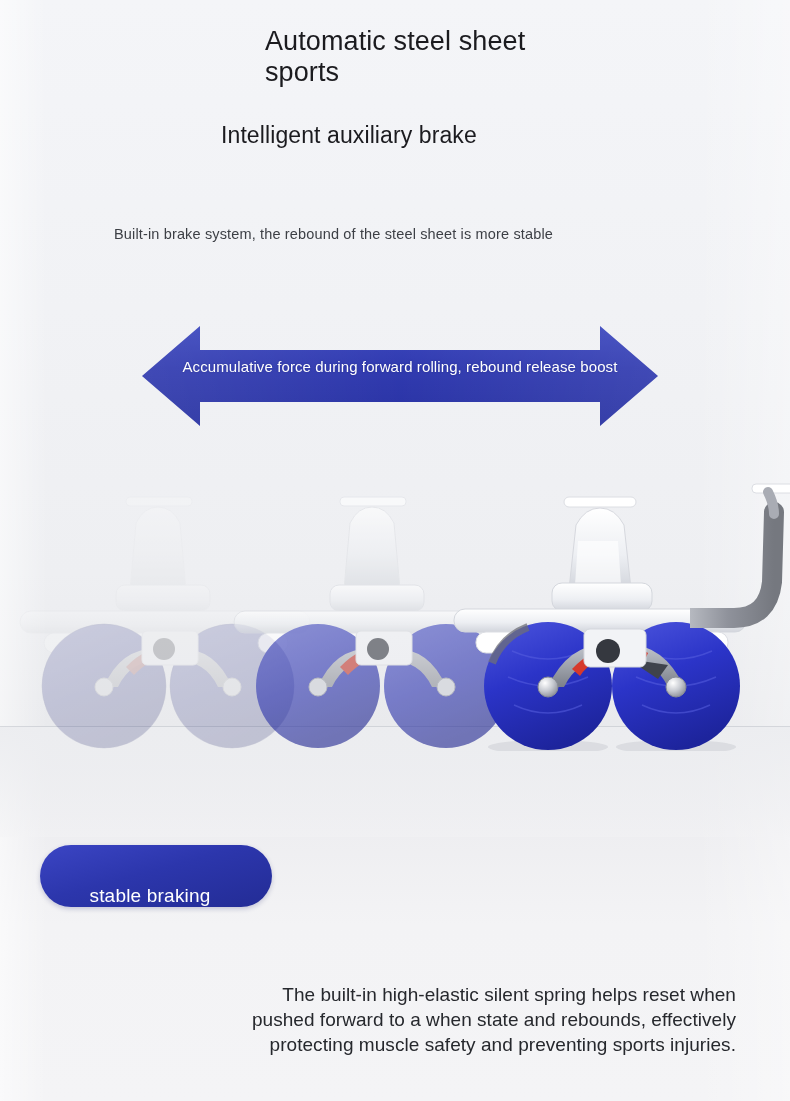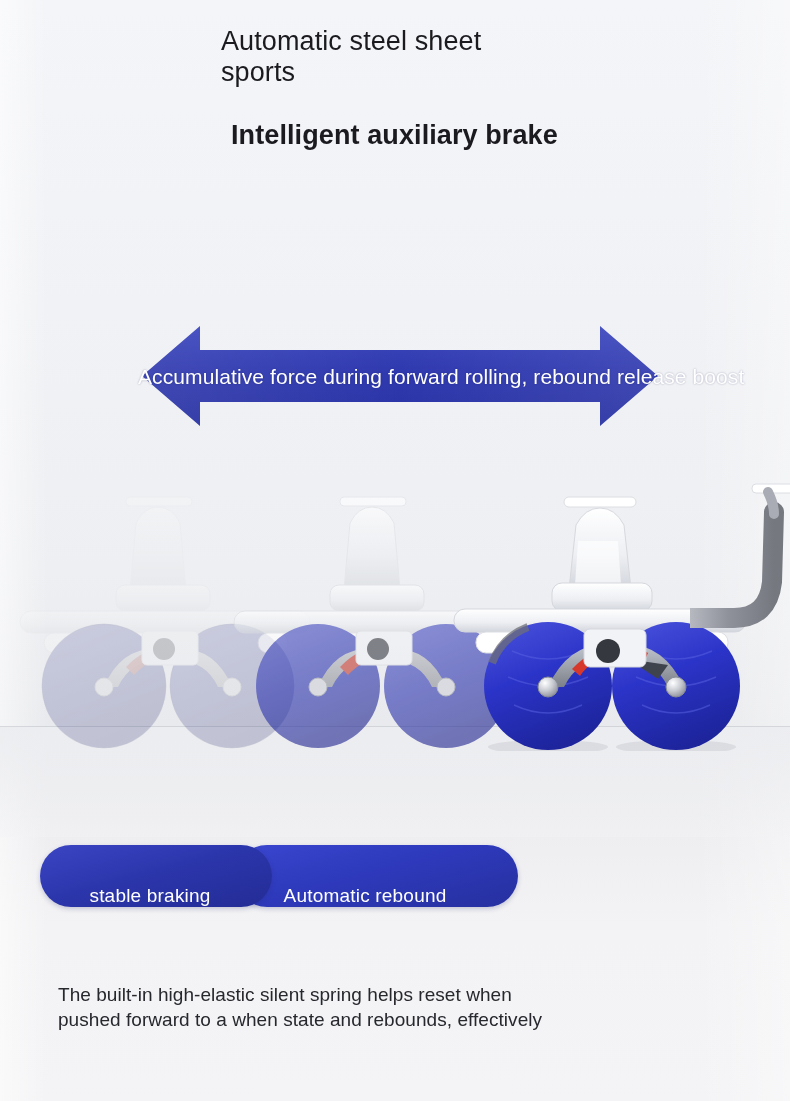--- a/index.html
+++ b/index.html
@@ -56,31 +56,31 @@
     left: 221px;
     top: 26px;
     width: 540px;
   }
   .title-line {
     font-size: 27px;
     line-height: 31px;
     color: #1b1b1f;
     font-weight: 400;
     letter-spacing: 0.1px;
+    margin-left: 44px;
   }
   .subtitle-line {
     position: absolute;
     left: 221px;
     top: 119px;
-    font-size: 27px;
+    font-size: 23px;
     line-height: 32px;
     color: #1b1b1f;
-    font-weight: 700;
+    font-weight: 400;
     letter-spacing: 0.1px;
-    margin-left: 10px;
   }
   .lead-text {
     position: absolute;
     left: 114px;
     top: 226px;
     font-size: 14.5px;
     color: #3c3f45;
     letter-spacing: 0.15px;
     white-space: nowrap;
   }
@@ -90,27 +90,27 @@
     position: absolute;
     left: 138px;
     top: 320px;
     width: 524px;
     height: 112px;
   }
   .arrow-wrap svg { display: block; }
   .arrow-label {
     position: absolute;
     left: 138px;
-    top: 365px;
+    top: 355px;
     width: 524px;
     height: 24px;
     line-height: 24px;
     text-align: center;
     color: #ffffff;
-    font-size: 21px;
+    font-size: 15px;
     letter-spacing: 0.1px;
     white-space: nowrap;
     overflow: visible;
     text-shadow: 0 0 2px rgba(20,24,90,0.35);
   }
 
   
   .product-stage {
     position: absolute;
     left: 0;
@@ -174,46 +174,48 @@
     background: linear-gradient(165deg, #3b46c9 0%, #2a34a9 50%, #212a8e 100%);
     z-index: 1;
   }
   .pill-1 span { transform: translateX(-6px); }
   .pill-2 span { transform: translateX(-12px); }
   .pill-3 span { transform: translateX(-8px); }
 
   
   .footer-text {
     position: absolute;
-    left: 58px;
+    left: 70px;
     top: 982px;
     width: 666px;
     font-size: 19px;
     line-height: 25px;
     color: #26282d;
     letter-spacing: 0.05px;
+    text-align: right;
   }
   .footer-text div { white-space: nowrap; }
 </style>
 </head>
 <body>
 
 <div id="page">
 
   <div class="bg-sheen"></div>
   <div class="bg-floor"></div>
   <div class="bg-floor-glow"></div>
 
   <div class="title-block">
     <div class="title-line">Automatic steel sheet</div>
     <div class="title-line">sports</div>
   </div>
 
   <div class="subtitle-line">Intelligent auxiliary brake</div>
 
+  <div class="lead-text">Built-in brake system, the rebound of the steel sheet is more stable</div>
 
   <div class="arrow-wrap">
     <svg width="524" height="112" viewBox="0 0 524 112" xmlns="http://www.w3.org/2000/svg">
       <defs>
         <linearGradient id="arrowGrad" x1="0" y1="0" x2="0" y2="1">
           <stop offset="0%" stop-color="#3945bd"></stop>
           <stop offset="42%" stop-color="#2c36ae"></stop>
           <stop offset="100%" stop-color="#242ea0"></stop>
         </linearGradient>
         <linearGradient id="arrowSheen" x1="0" y1="0" x2="1" y2="0">
@@ -382,26 +384,24 @@
         </defs>
         <path d="M0 140 L44 140 Q78 140 82 104 L84 34" stroke="url(#hbG)" stroke-width="20" fill="none" stroke-linecap="round"></path>
         <rect x="62" y="6" width="42" height="9" rx="4" fill="#ffffff" stroke="#dcdee3" stroke-width="1"></rect>
         <path d="M78 14 q6 12 6 22" stroke="#a9acb4" stroke-width="10" fill="none" stroke-linecap="round"></path>
       </svg>
     </div>
 
   </div>
 
   <div class="pill-row">
-    <div class="pill pill-2">
-      <span>Automatic rebound</span>
-    </div>
     <div class="pill pill-1">
       <span>stable braking</span>
     </div>
   </div>
 
   <div class="footer-text">
     <div>The built-in high-elastic silent spring helps reset when</div>
     <div>pushed forward to a when state and rebounds, effectively</div>
+    <div>protecting muscle safety and preventing sports injuries.</div>
   </div>
 
 </div>
 
 </body></html>

